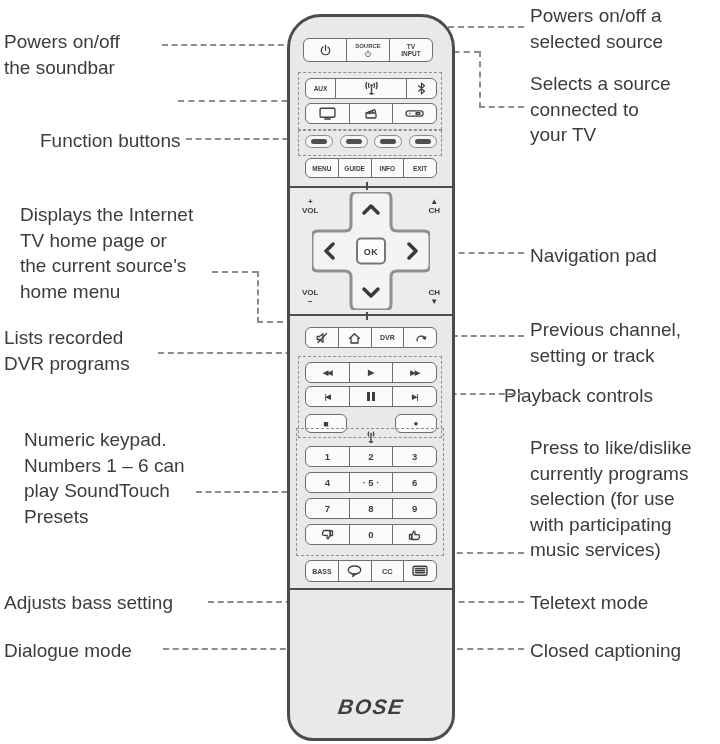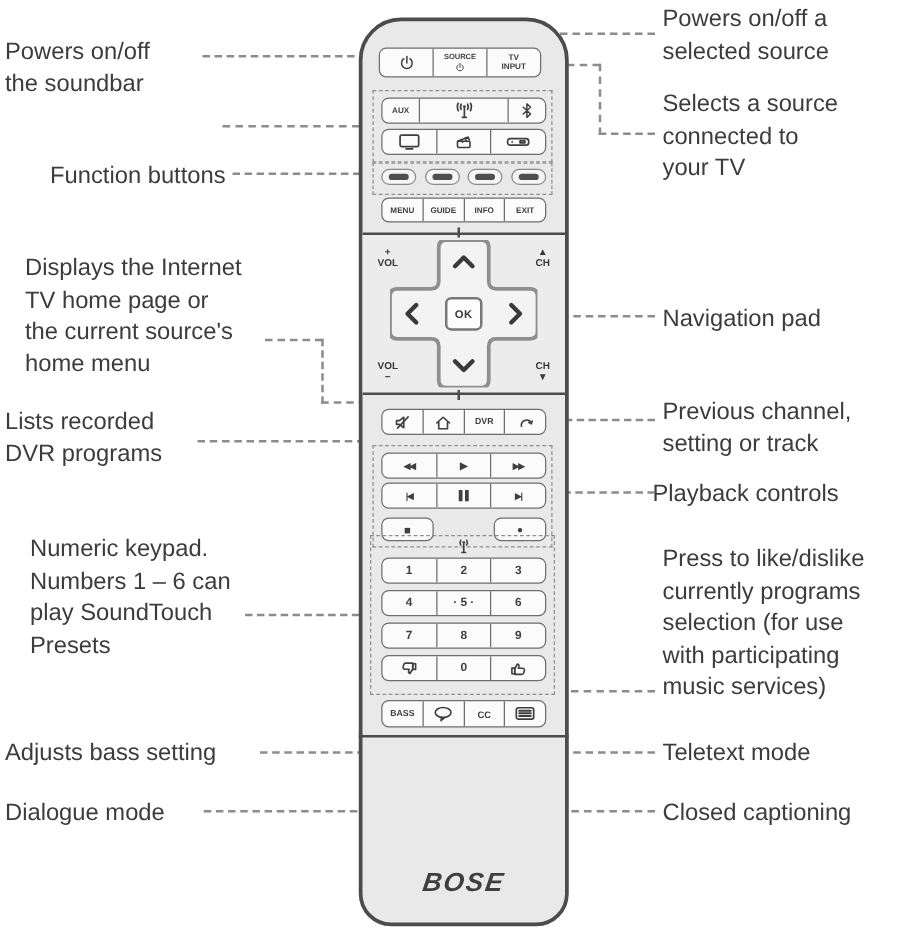--- a/index.html
+++ b/index.html
@@ -64,21 +64,21 @@
   <div class="lbl" style="left:530px;top:3px;">Powers on/off a
 selected source</div>
 
   <div class="lbl" style="left:4px;top:638px;">Dialogue mode</div>
   <div class="lbl" style="left:530px;top:71px;">Selects a source
 connected to
 your TV</div>
   <div class="lbl" style="left:530px;top:243px;">Navigation pad</div>
   <div class="lbl" style="left:530px;top:317px;">Previous channel,
 setting or track</div>
-  <div class="lbl" style="left:522px;top:383px;">Playback controls</div>
+  <div class="lbl" style="left:504px;top:383px;">Playback controls</div>
   <div class="lbl" style="left:530px;top:435px;">Press to like/dislike
 currently programs
 selection (for use
 with participating
 music services)</div>
   <div class="lbl" style="left:530px;top:590px;">Teletext mode</div>
   <div class="lbl" style="left:530px;top:638px;">Closed captioning</div>
 
   <div class="dh" style="left:162px;top:44px;width:141px;"></div>
   <div class="dh" style="left:178px;top:100px;width:120px;"></div>

